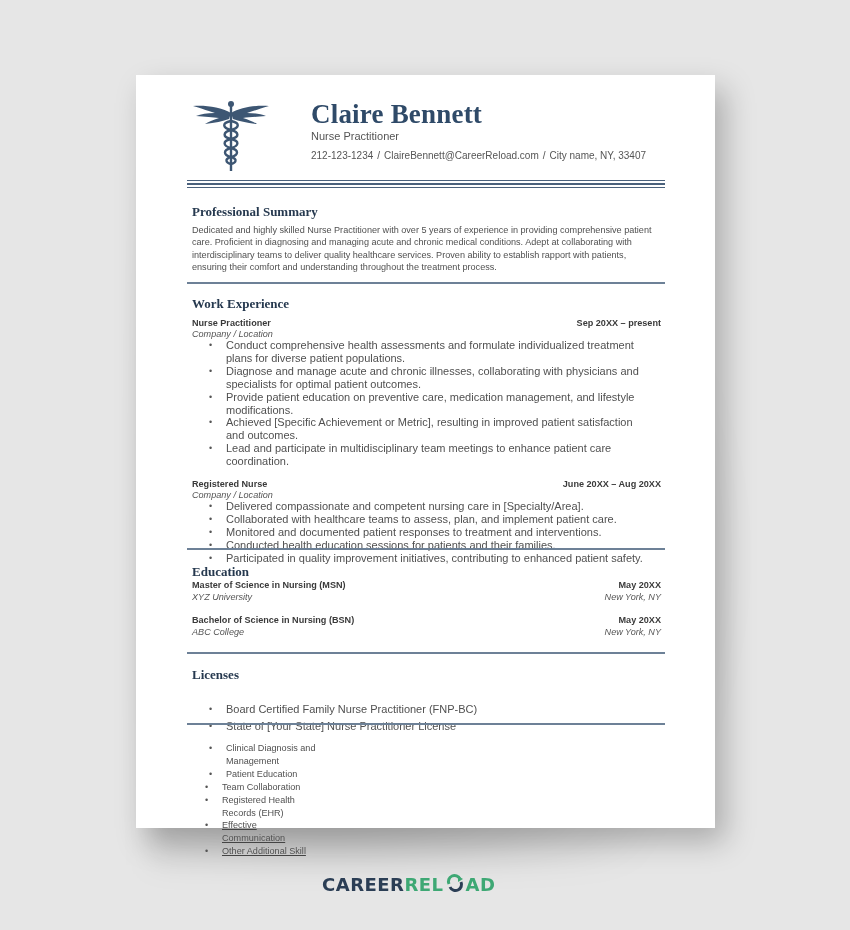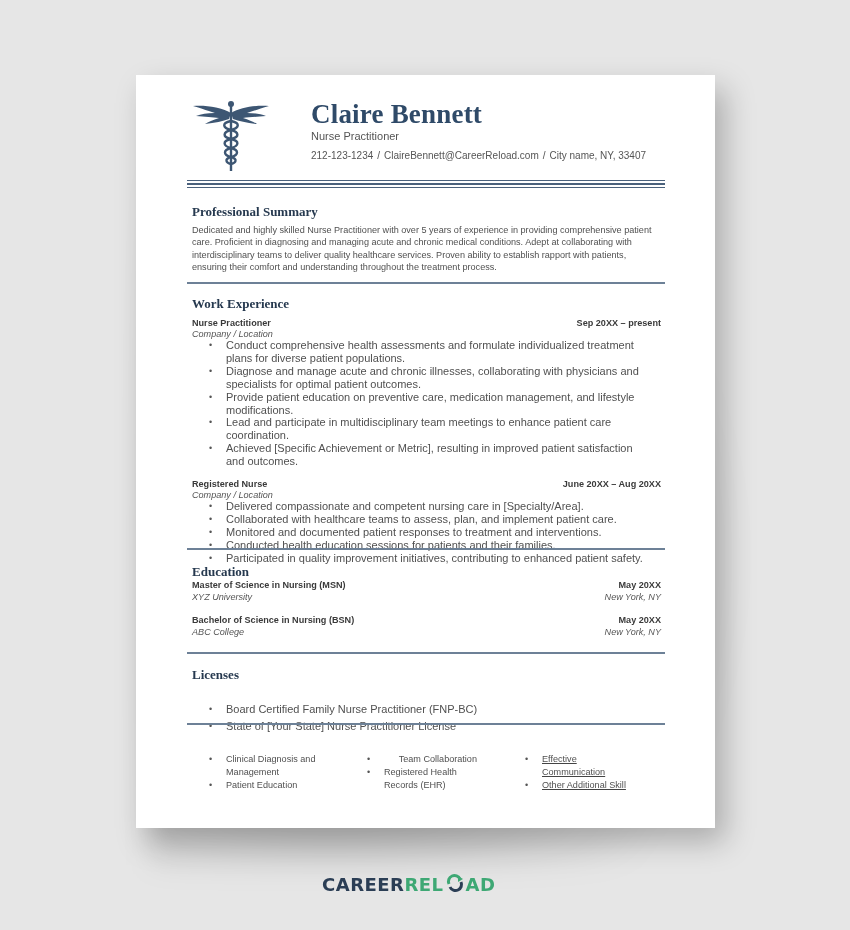--- a/index.html
+++ b/index.html
@@ -46,21 +46,21 @@
   }
   .section-rule { position: absolute; left: 0; width: 478px; height: 1.5px; background: #6d8197; }
   .para { font-size: 9.1px; line-height: 12.4px; color: #505050; margin: 4px 0 0 5px; width: 470px; }
   .row { display: flex; justify-content: space-between; font-size: 9.1px; margin: 0 4px 0 5px; }
   .row .b { font-weight: bold; color: #3a3a3a; }
   .row .i { font-style: italic; color: #555; }
   ul.bl { list-style: none; margin-left: 22px; }
   ul.bl li { position: relative; padding-left: 17px; font-size: 11px; line-height: 12.9px; color: #505050; width: 440px; }
   ul.bl li::before { content: "•"; position: absolute; left: 0; top: 0; font-size: 9px; color: #555; }
 
-  .skills { display: flex; margin-top: 15px; }
+  .skills { display: flex; margin-top: 4px; flex-direction: column; }
   .skills ul { list-style: none; }
   .skills ul li { position: relative; padding-left: 17px; font-size: 9.1px; line-height: 12.9px; color: #505050; }
   .skills ul li::before { content: "•"; position: absolute; left: 0; top: 0; color: #555; }
 
   .logo {
     position: absolute; left: 322px; top: 873px;
     font-family: "DejaVu Sans", sans-serif; font-weight: bold; font-size: 18px; letter-spacing: 0.5px;
     white-space: nowrap;
   }
   .logo .dark { color: #2b3e55; }
@@ -111,22 +111,22 @@
             <span class="b">Nurse Practitioner</span>
             <span class="b">Sep 20XX – present</span>
           </div>
         <div class="row" style="margin-top:1px;">
             <span class="i">Company / Location</span>
           </div>
         <ul class="bl">
           <li>Conduct comprehensive health assessments and formulate individualized treatment plans for diverse patient populations.</li>
           <li>Diagnose and manage acute and chronic illnesses, collaborating with physicians and specialists for optimal patient outcomes.</li>
           <li>Provide patient education on preventive care, medication management, and lifestyle modifications.</li>
+          <li>Achieved [Specific Achievement or Metric], resulting in improved patient satisfaction and outcomes.</li>
           <li>Lead and participate in multidisciplinary team meetings to enhance patient care coordination.</li>
-          <li>Achieved [Specific Achievement or Metric], resulting in improved patient satisfaction and outcomes.</li>
         </ul>
       </div>
 
       <div style="margin-top:11px;">
         <div class="row">
             <span class="b">Registered Nurse</span>
             <span class="b">June 20XX – Aug 20XX</span>
           </div>
         <div class="row" style="margin-top:1px;">
             <span class="i">Company / Location</span>
@@ -176,21 +176,21 @@
     </div>
     <div class="section-rule" style="top:648px;"></div>
 
     <div class="section" style="top:663px;">
       <div class="skills">
         <ul style="margin-left:22px; width:150px;">
           <li>Clinical Diagnosis and Management</li>
           <li>Patient Education</li>
         </ul>
         <ul style="margin-left:18px; width:150px;">
-          <li style="width:110px;text-align:right;">Team Collaboration</li>
+          <li style="width:110px;">Team Collaboration</li>
           <li style="width:110px;">Registered Health Records (EHR)</li>
         </ul>
         <ul style="margin-left:18px; width:140px;text-decoration:underline;">
           <li style="width:100px;">Effective Communication</li>
           <li style="width:140px;">Other Additional Skill</li>
         </ul>
       </div>
     </div>
 
   </div>

